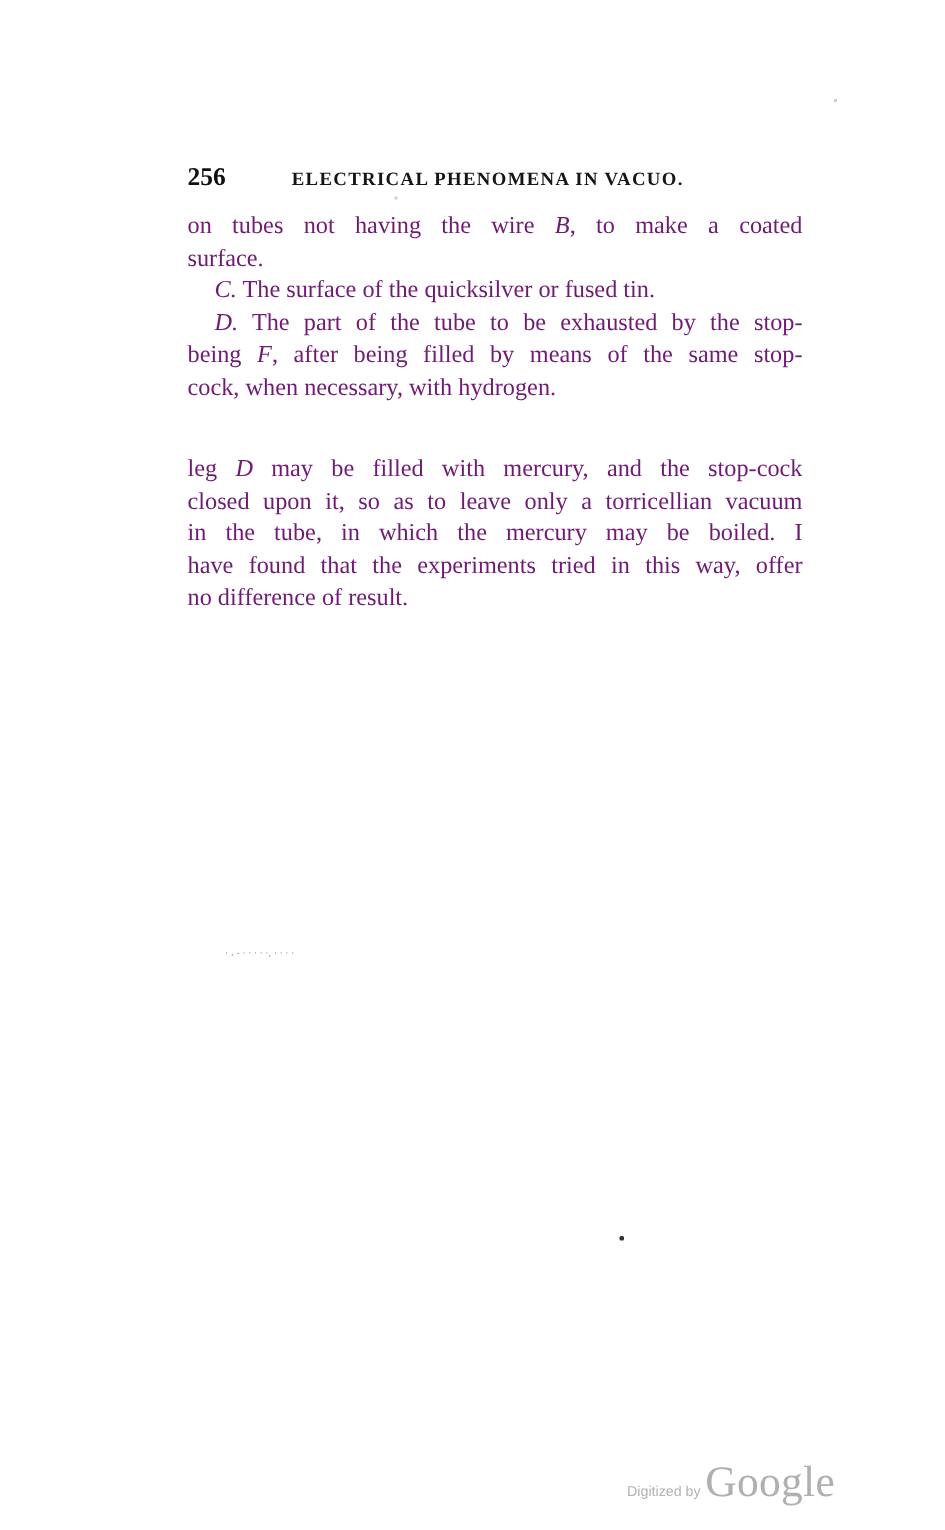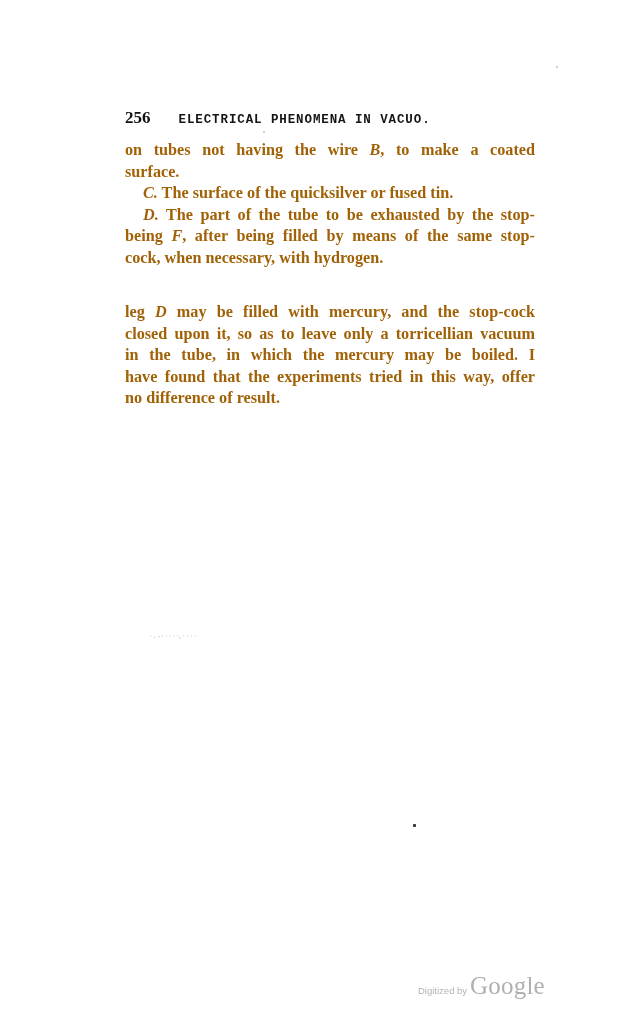--- a/index.html
+++ b/index.html
@@ -30,36 +30,36 @@
       align-items: baseline;
       gap: 12px;
     }
     .page-number {
       font-family: "Liberation Serif", serif;
       font-weight: bold;
       font-size: 17px;
       color: #111;
     }
     .running-title {
-      margin-left: 16px;
-      font-family: Liberation Mono, monospace;
+      margin-left: 32px;
+      font-family: Liberation Serif, serif;
       font-weight: bold;
       font-size: 12.5px;
       letter-spacing: 0.9px;
       color: #151515;
     }
     .text-block {
       position: absolute;
       left: 125px;
       width: 410px;
       font-family: "Liberation Serif", serif;
-      font-weight: bold;
+      font-weight: normal;
       font-size: 16.2px;
       line-height: 21.5px;
-      color: #a16207;
+      color: #701a75;
     }
     .line {
       display: block;
       white-space: nowrap;
       text-align: justify;
       text-align-last: justify;
       height: 21.5px;
     }
     .line.last {
       text-align-last: left;
@@ -100,21 +100,21 @@
       justify-content: space-between;
     }
     .wm-prefix {
       font-family: "Liberation Sans", sans-serif;
       font-size: 9.5px;
       color: #b3b3b3;
       margin-right: 3px;
     }
     .wm-brand {
       font-family: "Liberation Serif", serif;
-      font-size: 25px;
+      font-size: 29px;
       color: #b0b0b0;
       letter-spacing: 0.2px;
     }
   </style>
 </head>
 <body>
 
 <div class="page">
 
   <div class="running-head">

